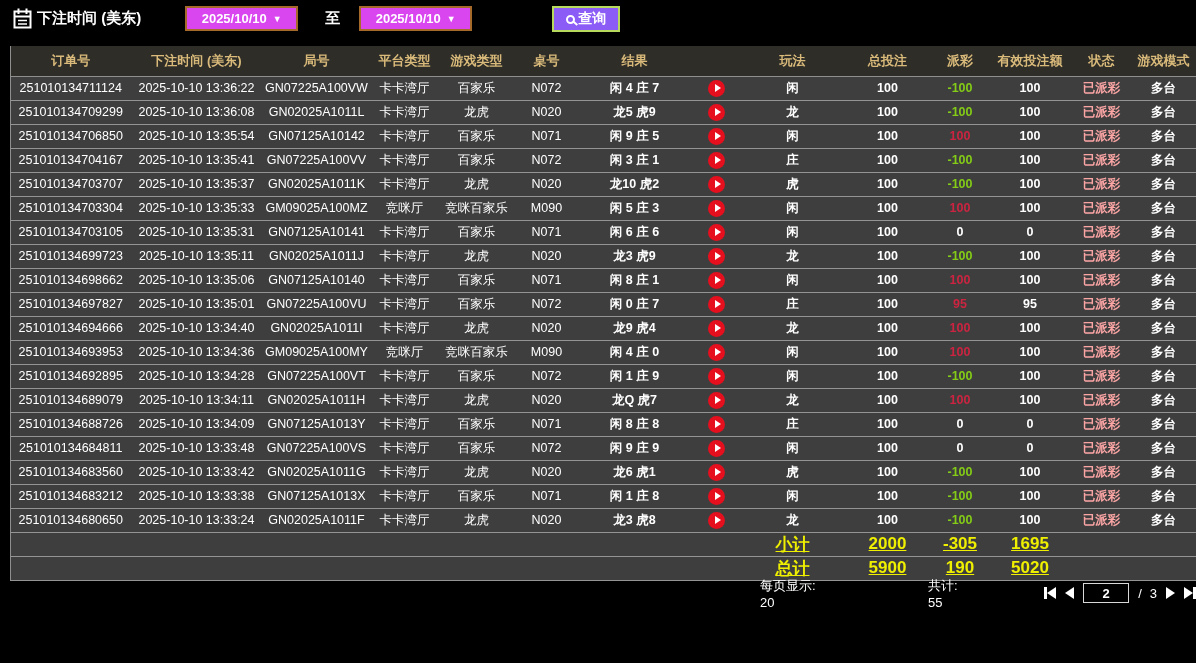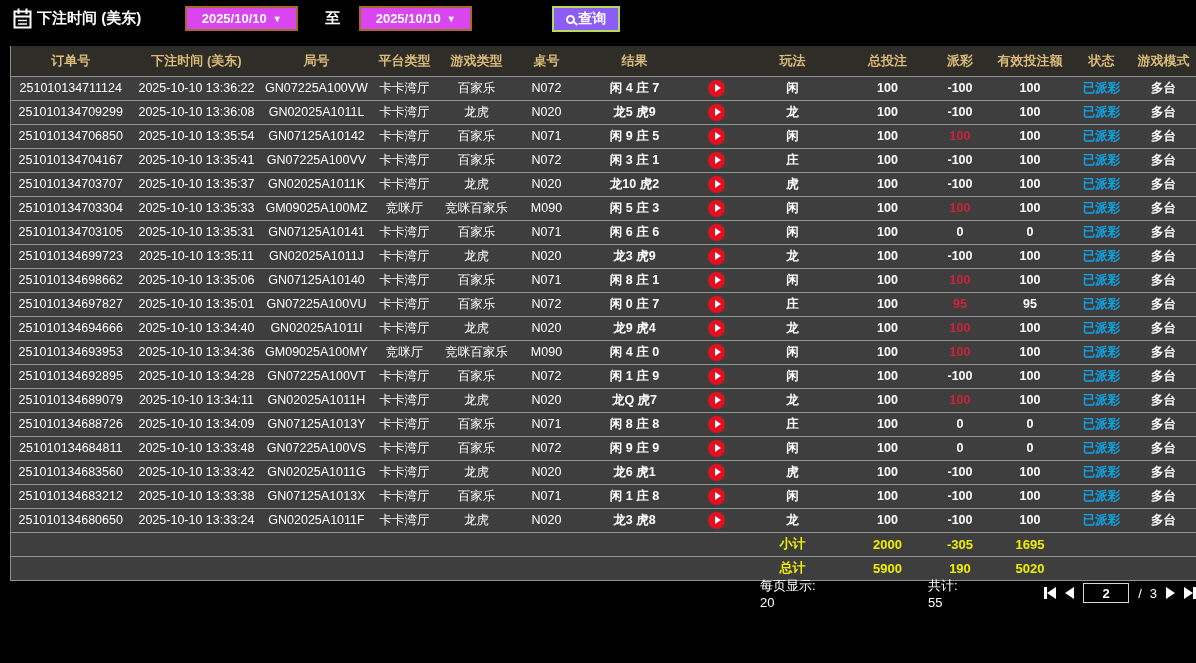--- a/index.html
+++ b/index.html
@@ -26,30 +26,30 @@
   
   table { margin-left:10px; width:1186px; border-collapse:collapse; table-layout:fixed;
           border-left:1px solid #8f8f8f; }
   thead tr { height:30px; background:#2e2d28; }
   th { color:#d9ba7a; font-size:13px; font-weight:bold; text-align:center;
        border-bottom:1px solid #8f8f8f; overflow:hidden; white-space:nowrap; }
   tbody tr { height:24px; background:#3e3e3e; }
   td { color:#fff; font-size:12.5px; text-align:center; border-bottom:1px solid #949494;
        overflow:hidden; white-space:nowrap; }
   td.bold { font-weight:bold; }
-  td.neg { color:#ffffff; font-weight:bold; }
+  td.neg { color:#84cc16; font-weight:bold; }
   td.pos { color:#cc2440; font-weight:bold; }
   td.zero { color:#fff; font-weight:bold; }
-  td.status { color:#0ea5e9; font-weight:bold; }
+  td.status { color:#fca5a5; font-weight:bold; }
   .play { width:17px; height:17px; border-radius:50%; background:#e50f1e;
           display:inline-flex; align-items:center; justify-content:center; cursor:pointer; }
   .play i { display:block; width:0; height:0; border-left:6px solid #fff;
             border-top:4px solid transparent; border-bottom:4px solid transparent; margin-left:2px; }
   tfoot tr { height:24px; background:#3e3e3e; }
-  tfoot td { color:#efef00; font-weight:bold; font-size:13px; border-bottom:1px solid #949494; }
+  tfoot td { color:#efef00; font-weight:bold; font-size:17px; border-bottom:1px solid #949494;text-decoration:underline; }
 
   
   .footer { height:25px; display:flex; align-items:center; color:#fff; font-size:13px; }
   .perpage { margin-left:760px; }
   .count { margin-left:97px; }
   .pager { margin-left:70px; display:flex; align-items:center; gap:9px; }
   .pgbtn { display:inline-flex; align-items:center; cursor:pointer; }
   .tri-l { width:0; height:0; border-top:6px solid transparent; border-bottom:6px solid transparent;
            border-right:9px solid #fff; }
   .tri-r { width:0; height:0; border-top:6px solid transparent; border-bottom:6px solid transparent;

